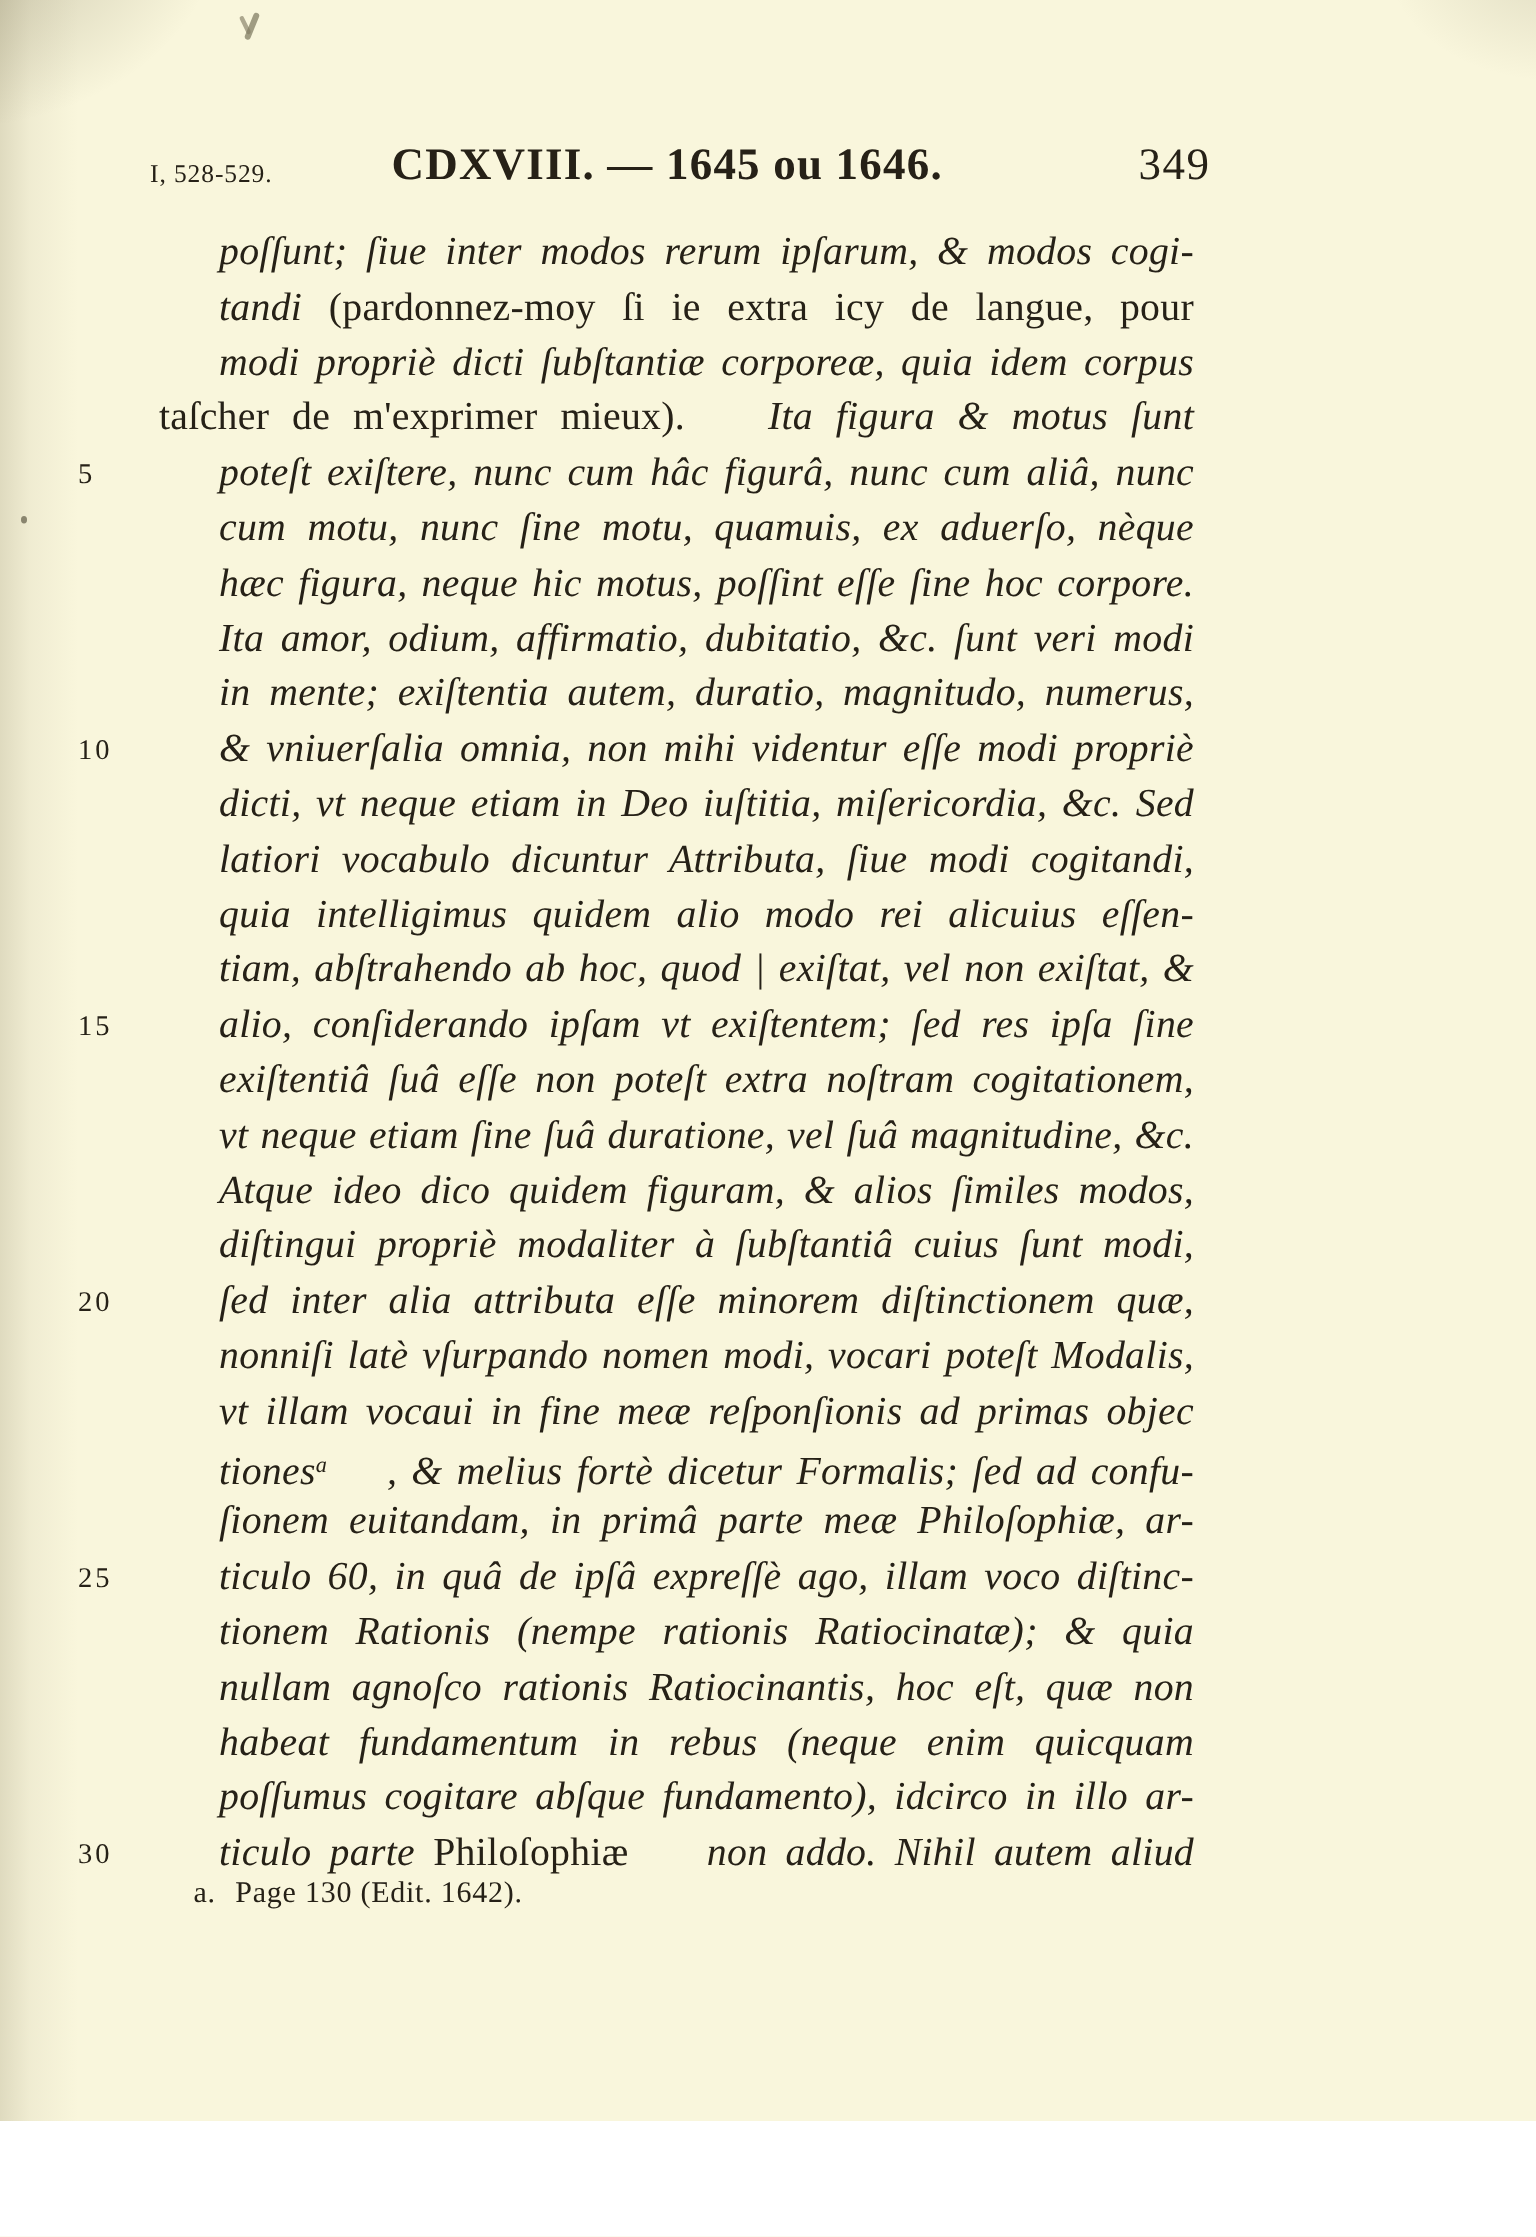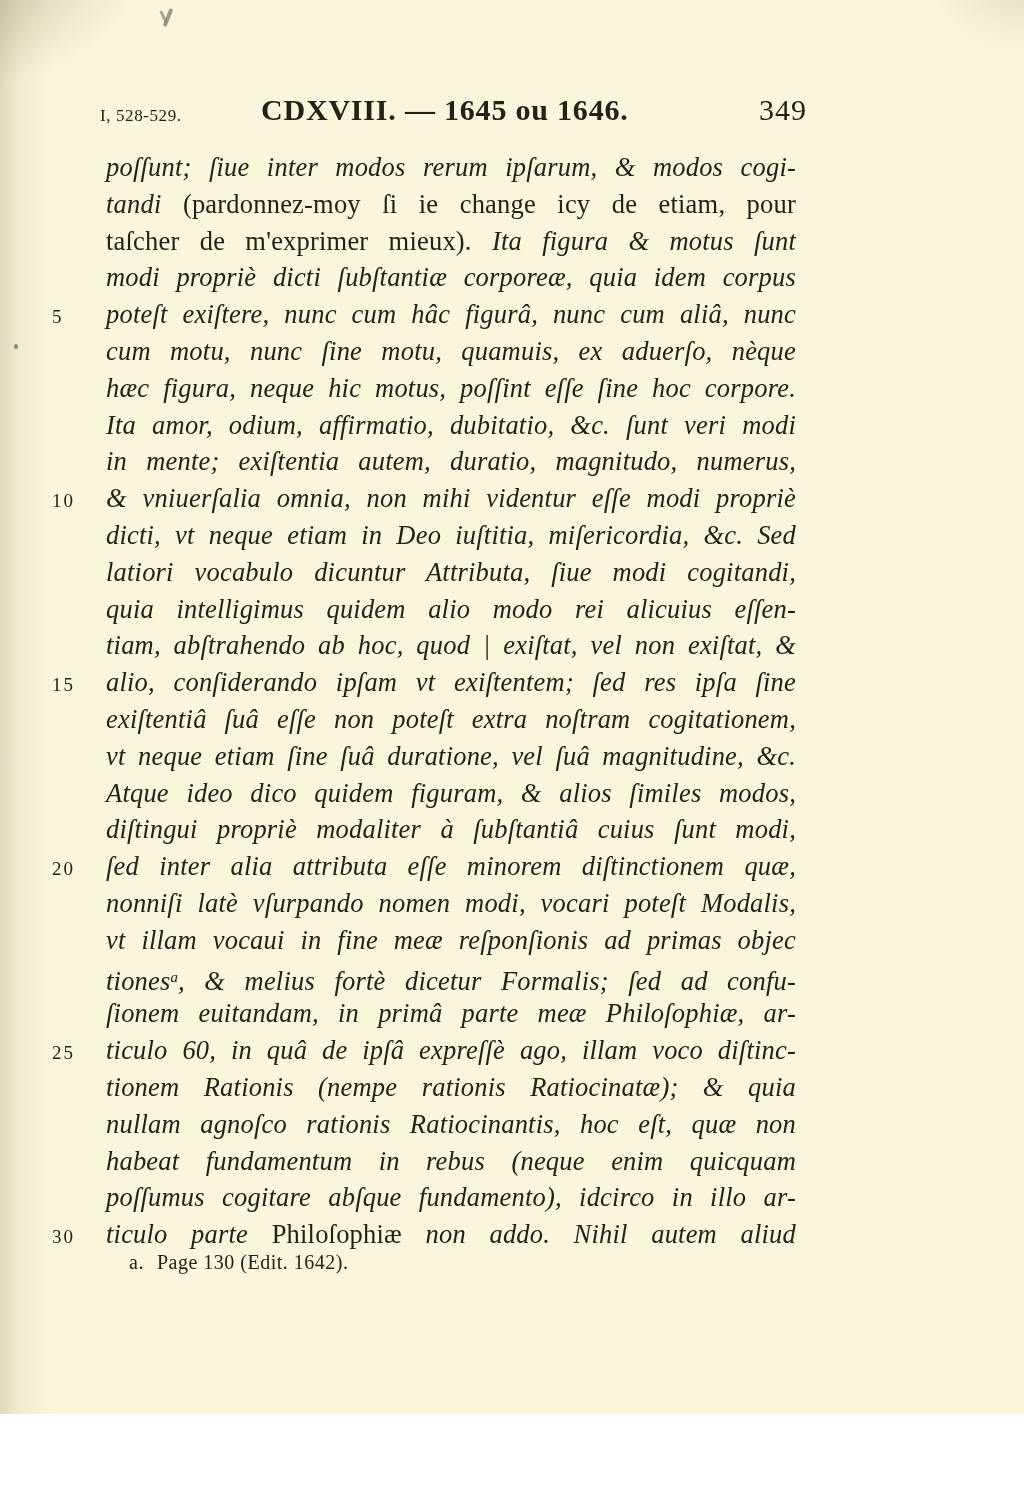--- a/index.html
+++ b/index.html
@@ -58,21 +58,21 @@
   .line {
     position: relative;
     height: 36.8px;
     line-height: 36.8px;
     font-size: 26.5px;
     letter-spacing: 0.2px;
     text-align: justify;
     text-align-last: justify;
     text-justify: inter-word;
   }
-  .seg-i { font-style: italic; }
+  .seg-i { font-style: italic; margin-left: 40px; }
   .seg-r { font-style: normal; }
   .seg-sup {
     font-style: italic;
     font-size: 0.56em;
     vertical-align: 0.55em;
     letter-spacing: 0;
   }
   .line-num {
     position: absolute;
     left: -54px;
@@ -151,23 +151,23 @@
 
 <div class="page">
   <div class="smudge-top"></div>
 
   <span class="ref">I, 528-529.</span>
   <span class="title">CDXVIII. — 1645 ou 1646.</span>
   <span class="pagenum">349</span>
 
   <main class="body-text">
       <div class="line"><span class="seg-i">poſſunt; ſiue inter modos rerum ipſarum, &amp; modos cogi-</span></div>
-      <div class="line"><span class="seg-i">tandi </span><span class="seg-r">(pardonnez-moy ſi ie change icy de etiam, pour</span></div>
+      <div class="line"><span class="seg-i">tandi </span><span class="seg-r">(pardonnez-moy ſi ie extra icy de langue, pour</span></div>
+      <div class="line"><span class="seg-i">modi propriè dicti ſubſtantiæ corporeæ, quia idem corpus</span></div>
       <div class="line"><span class="seg-r">taſcher de m'exprimer mieux). </span><span class="seg-i">Ita figura &amp; motus ſunt</span></div>
-      <div class="line"><span class="seg-i">modi propriè dicti ſubſtantiæ corporeæ, quia idem corpus</span></div>
       <div class="line"><span class="line-num">5</span><span class="seg-i">poteſt exiſtere, nunc cum hâc figurâ, nunc cum aliâ, nunc</span></div>
       <div class="line"><span class="seg-i">cum motu, nunc ſine motu, quamuis, ex aduerſo, nèque</span></div>
       <div class="line"><span class="seg-i">hæc figura, neque hic motus, poſſint eſſe ſine hoc corpore.</span></div>
       <div class="line"><span class="seg-i">Ita amor, odium, affirmatio, dubitatio, &amp;c. ſunt veri modi</span></div>
       <div class="line"><span class="seg-i">in mente; exiſtentia autem, duratio, magnitudo, numerus,</span></div>
       <div class="line"><span class="line-num">10</span><span class="seg-i">&amp; vniuerſalia omnia, non mihi videntur eſſe modi propriè</span></div>
       <div class="line"><span class="seg-i">dicti, vt neque etiam in Deo iuſtitia, miſericordia, &amp;c. Sed</span></div>
       <div class="line"><span class="seg-i">latiori vocabulo dicuntur Attributa, ſiue modi cogitandi,</span></div>
       <div class="line"><span class="seg-i">quia intelligimus quidem alio modo rei alicuius eſſen-</span></div>
       <div class="line"><span class="seg-i">tiam, abſtrahendo ab hoc, quod | exiſtat, vel non exiſtat, &amp;</span></div>

